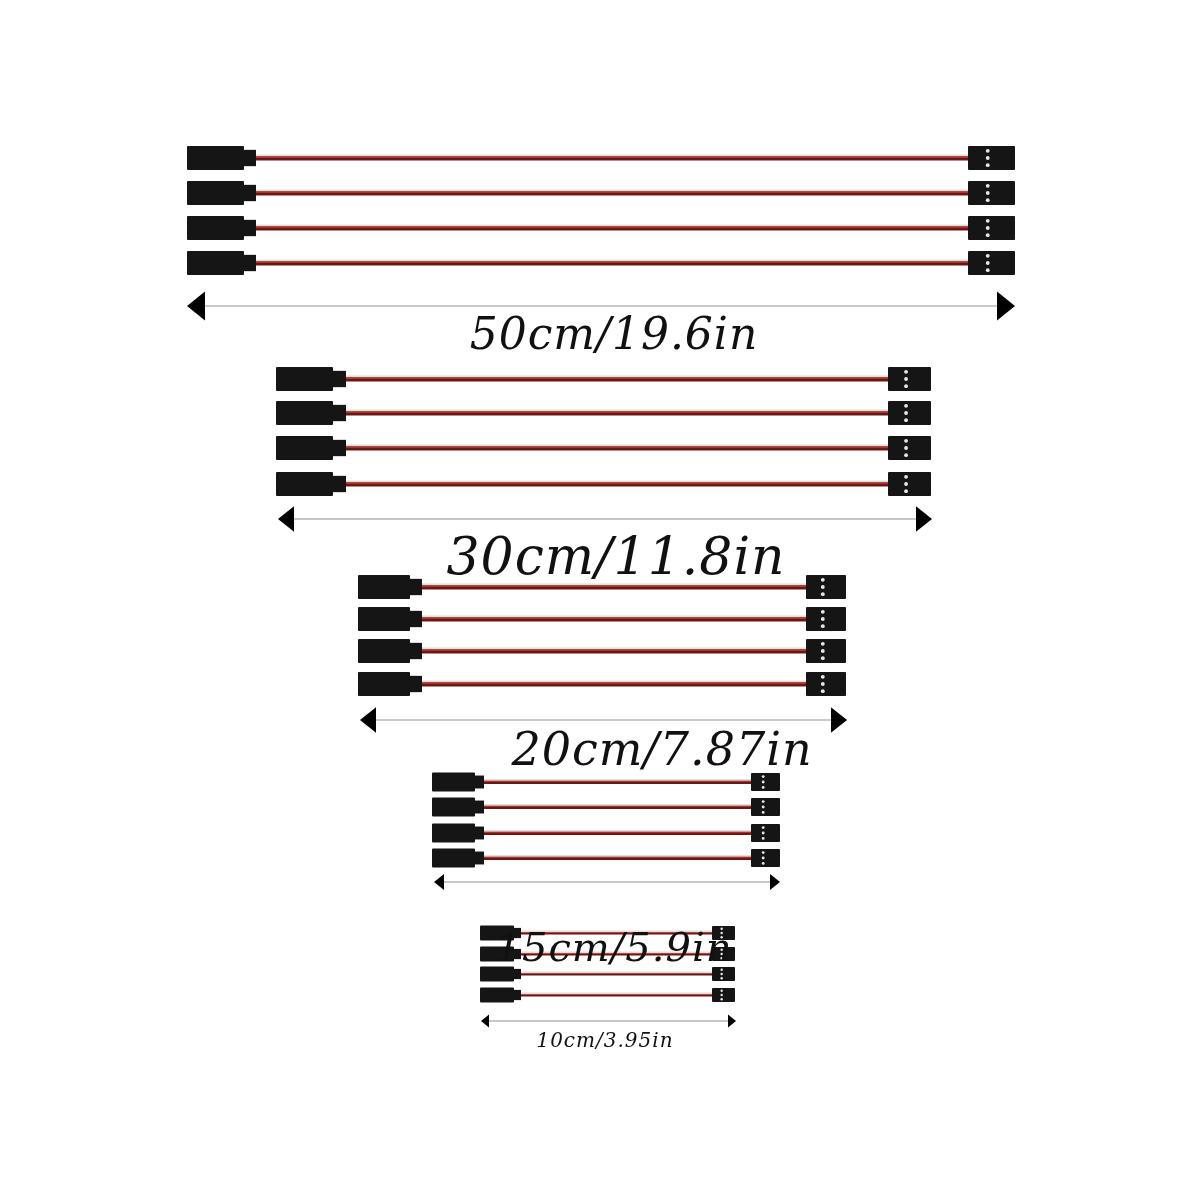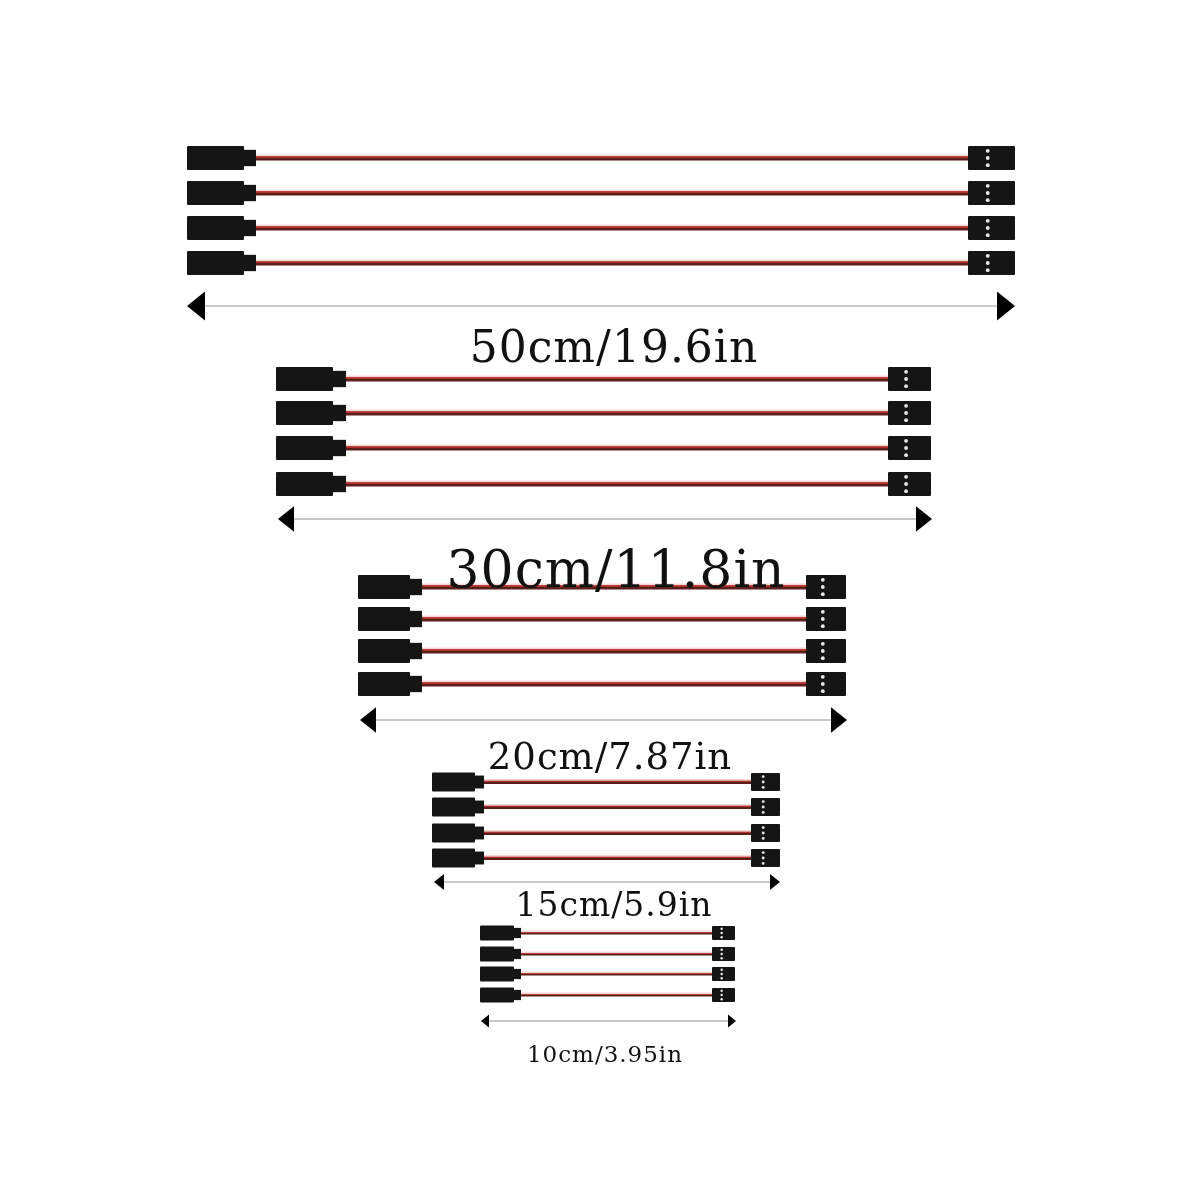--- a/index.html
+++ b/index.html
@@ -1,26 +1,26 @@
 <!DOCTYPE html>
 <html><head>
   <meta charset="utf-8">
   <style>
     html, body { margin: 0; padding: 0; background: #ffffff; }
     body { width: 1200px; height: 1200px; position: relative; overflow: hidden; }
     .stage { position: absolute; left: 0; top: 0; width: 1200px; height: 1200px; }
     .label {
       position: absolute;
       font-family: "DejaVu Serif", "Liberation Serif", serif;
+      font-style: italic;
       color: #111;
       text-align: center;
       white-space: nowrap;
       transform: translateX(-50%);
       letter-spacing: 1px;
-      margin-top: 13px;
     }
   </style>
 </head>
 <body>
 
 <svg class="stage" id="stage" width="1200" height="1200" viewBox="0 0 1200 1200" xmlns="http://www.w3.org/2000/svg">
     <g>
       <g>
         <rect x="256" y="154.5" width="712" height="1.6" fill="#f2d8d4"></rect>
         <rect x="256" y="156.1" width="712" height="2.75" fill="#b0302a"></rect>
@@ -272,16 +272,16 @@
       <g>
         <line x1="488.2" y1="1021" x2="728.8" y2="1021" stroke="#c8c8c8" stroke-width="2"></line>
         <polygon points="481,1021 489,1014.6 489,1027.4" fill="#000000"></polygon>
         <polygon points="736,1021 728,1014.6 728,1027.4" fill="#000000"></polygon>
       </g>
     </g>
   </svg>
 <div id="labels">
     <div class="label" style="left: 614px; top: 308px; font-size: 44px;">50cm/19.6in</div>
     <div class="label" style="left: 616px; top: 526px; font-size: 52px;">30cm/11.8in</div>
-    <div class="label" style="left: 610px; top: 722px; font-size: 37px;">20cm/7.87in</div>
-    <div class="label" style="left: 614px; top: 872px; font-size: 33px;">15cm/5.9in</div>
-    <div class="label" style="left: 605px; top: 1028px; font-size: 23px;">10cm/3.95in</div>
+    <div class="label" style="left: 662px; top: 722px; font-size: 46px;">20cm/7.87in</div>
+    <div class="label" style="left: 614px; top: 924px; font-size: 40px;">15cm/5.9in</div>
+    <div class="label" style="left: 605px; top: 1028px; font-size: 20px;">10cm/3.95in</div>
   </div>
 
 </body></html>

